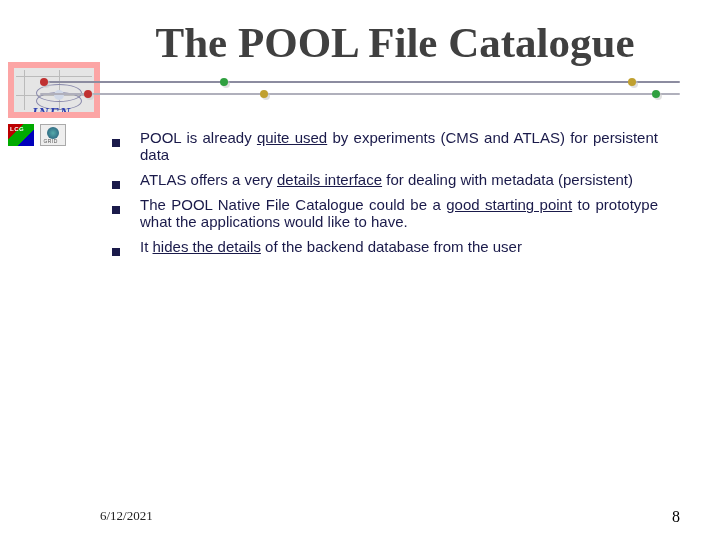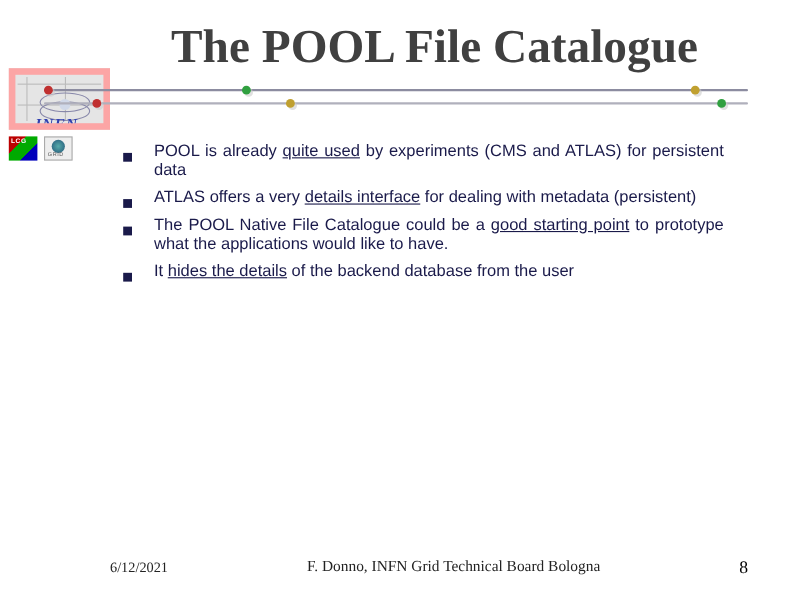--- a/index.html
+++ b/index.html
@@ -228,17 +228,16 @@
 
   <ul class="body-list" id="body-list">
       <li><span>POOL is already </span><span class="u">quite used</span><span> by experiments (CMS and ATLAS) for persistent data</span></li>
       <li><span>ATLAS offers a very </span><span class="u">details interface</span><span> for dealing with metadata (persistent)</span></li>
       <li><span>The POOL Native File Catalogue could be a </span><span class="u">good starting point</span><span> to prototype what the applications would like to have.</span></li>
       <li><span>It </span><span class="u">hides the details</span><span> of the backend database from the user</span></li>
     </ul>
 
   <div class="footer">
     <span class="footer-date">6/12/2021</span>
-    <span class="footer-center">F. Donno, INFN Grid Technical Board Bologna</span>
     <span class="footer-page">8</span>
   </div>
 
 </div>
 
 </body></html>

